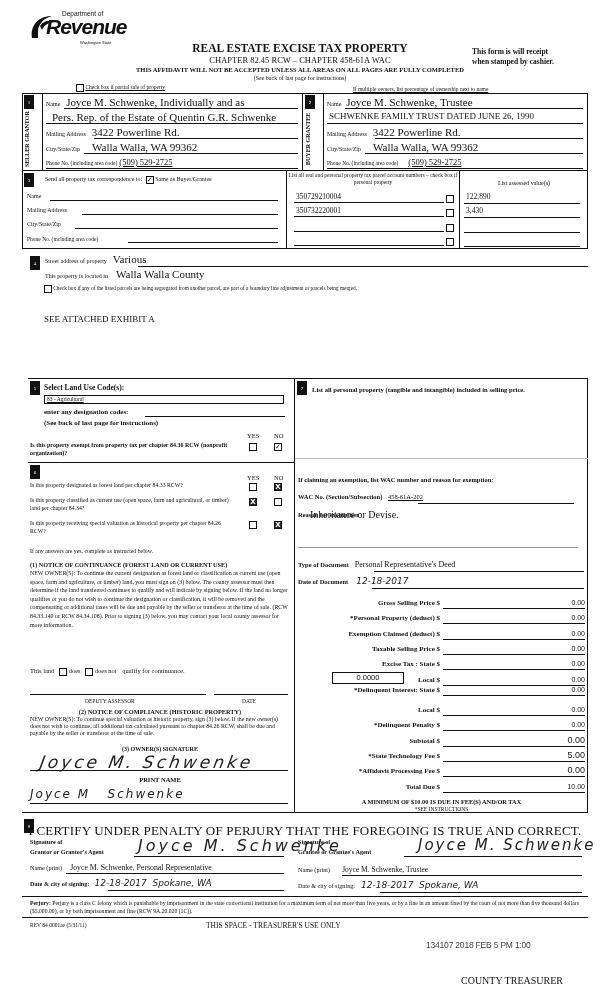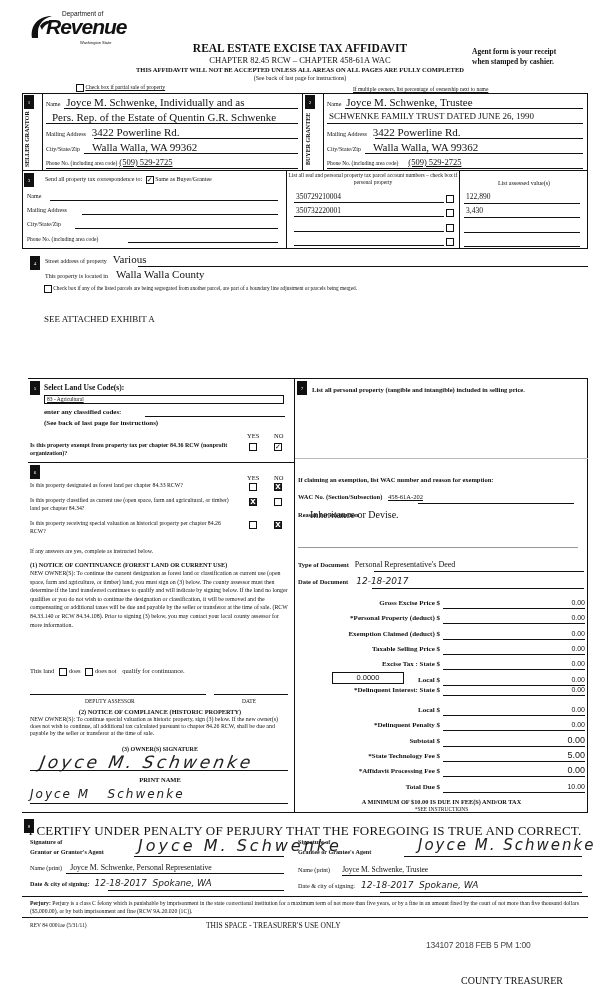--- a/index.html
+++ b/index.html
@@ -27,25 +27,25 @@
 <div class="abs" style="left:28px;top:10px;width:90px;height:38px;">
   <svg class="abs" style="left:0;top:2px" width="30" height="30" viewBox="0 0 30 30">
     <path d="M4 26 C2 14 10 4 24 4 C16 6 10 12 10 20 L10 26 Z" fill="#111"></path>
     <path d="M12 14 C16 8 22 8 27 10 C21 10 16 13 14 18 Z" fill="#111"></path>
   </svg>
   <div class="abs" style="left:34px;top:0;font-family:'Liberation Sans',sans-serif;font-size:6.5px;">Department of</div>
   <div class="abs" style="left:18px;top:5px;font-family:'Liberation Sans',sans-serif;font-size:21px;font-weight:bold;letter-spacing:-1px;font-style:italic;">Revenue</div>
   <div class="abs" style="left:52px;top:30px;font-family:'Liberation Sans',sans-serif;font-size:4px;">Washington State</div>
 </div>
 
-<div class="abs bold" style="left:0;width:600px;top:42px;text-align:center;font-size:11.5px;">REAL ESTATE EXCISE TAX AFFIDAVIT</div>
+<div class="abs bold" style="left:0;width:600px;top:42px;text-align:center;font-size:11.5px;">REAL ESTATE EXCISE TAX PROPERTY</div>
 <div class="abs" style="left:0;width:600px;top:55px;text-align:center;font-size:8.5px;">CHAPTER 82.45 RCW – CHAPTER 458-61A WAC</div>
 <div class="abs bold" style="left:0;width:600px;top:66px;text-align:center;font-size:6.5px;">THIS AFFIDAVIT WILL NOT BE ACCEPTED UNLESS ALL AREAS ON ALL PAGES ARE FULLY COMPLETED</div>
 <div class="abs" style="left:0;width:600px;top:75px;text-align:center;font-size:6px;">(See back of last page for instructions)</div>
-<div class="abs bold" style="left:472px;top:47px;font-size:7.5px;">Agent form is your receipt</div>
+<div class="abs bold" style="left:472px;top:47px;font-size:7.5px;">This form is will receipt</div>
 <div class="abs bold" style="left:472px;top:57px;font-size:7.5px;">when stamped by cashier.</div>
 
 <div class="abs" style="left:76px;top:84px;font-size:5.5px;white-space:nowrap;">
   <span class="cb"></span>
   <span style="text-decoration:underline;">Check box if partial sale of property</span>
 </div>
 <div class="abs" style="left:353px;top:86px;font-size:5.5px;text-decoration:underline;">If multiple owners, list percentage of ownership next to name</div>
 
 <div class="abs" style="left:22px;top:93px;width:566px;height:78px;border:1.2px solid #111;"></div>
 <div class="abs" style="left:302px;top:93px;width:1.2px;height:78px;background:#111;"></div>
@@ -175,21 +175,21 @@
 <div class="abs" style="left:44px;top:314px;font-size:9px;">SEE ATTACHED EXHIBIT A</div>
 
 <div class="abs" style="left:28px;top:378px;width:267px;height:434px;border-right:1.2px solid #111;border-top:1.2px solid #111;"></div>
 <div class="abs" style="left:295px;top:378px;width:293px;height:434px;border-top:1.2px solid #111;border-right:1.2px solid #111;"></div>
 
 <div class="abs blk" style="left:30px;top:381px;">5</div>
 <div class="abs bold" style="left:44px;top:383px;font-size:7.5px;">Select Land Use Code(s):</div>
 <div class="abs" style="left:44px;top:395px;width:240px;height:9px;border:1.5px solid #111;font-size:5.5px;padding-left:2px;line-height:7px;">
   <span style="text-decoration:underline;">83 - Agricultural</span>
 </div>
-<div class="abs bold" style="left:44px;top:408px;font-size:7px;">enter any classified codes:</div>
+<div class="abs bold" style="left:44px;top:408px;font-size:7px;">enter any designation codes:</div>
 <div class="abs line" style="left:145px;top:416px;width:140px;"></div>
 <div class="abs bold" style="left:44px;top:419px;font-size:7px;">(See back of last page for instructions)</div>
 <div class="abs" style="left:247px;top:432px;font-size:6.5px;">YES</div>
 <div class="abs" style="left:274px;top:432px;font-size:6.5px;">NO</div>
 <div class="abs bold" style="left:30px;top:441px;width:200px;font-size:6px;line-height:8px;">Is this property exempt from property tax per chapter 84.36 RCW (nonprofit organization)?</div>
 <span class="abs cb" style="left:249px;top:443px;"></span>
 <span class="abs cb" style="left:274px;top:443px;">✓</span>
 <div class="abs" style="left:28px;top:462px;width:267px;border-bottom:1px solid #111;"></div>
 
 <div class="abs blk" style="left:30px;top:465px;">6</div>
@@ -256,21 +256,21 @@
 </div>
 <div class="abs line" style="left:374px;top:571px;width:210px;"></div>
 <div class="abs" style="left:298px;top:576px;white-space:nowrap;">
   <span class="bold" style="font-size:6.5px;">Date of Document</span>
   <span class="hand" style="font-size:9px;margin-left:6px;">12-18-2017</span>
 </div>
 <div class="abs line" style="left:372px;top:588px;width:212px;"></div>
 
 <div id="money-rows">
     <div class="money-row" style="top:597px;">
-        <span class="lbl">Gross Excise Price $</span>
+        <span class="lbl">Gross Selling Price $</span>
         <span class="amt ">0.00</span>
       </div>
     <div class="money-row" style="top:612px;">
         <span class="lbl">*Personal Property (deduct) $</span>
         <span class="amt ">0.00</span>
       </div>
     <div class="money-row" style="top:628px;">
         <span class="lbl">Exemption Claimed (deduct) $</span>
         <span class="amt ">0.00</span>
       </div>

